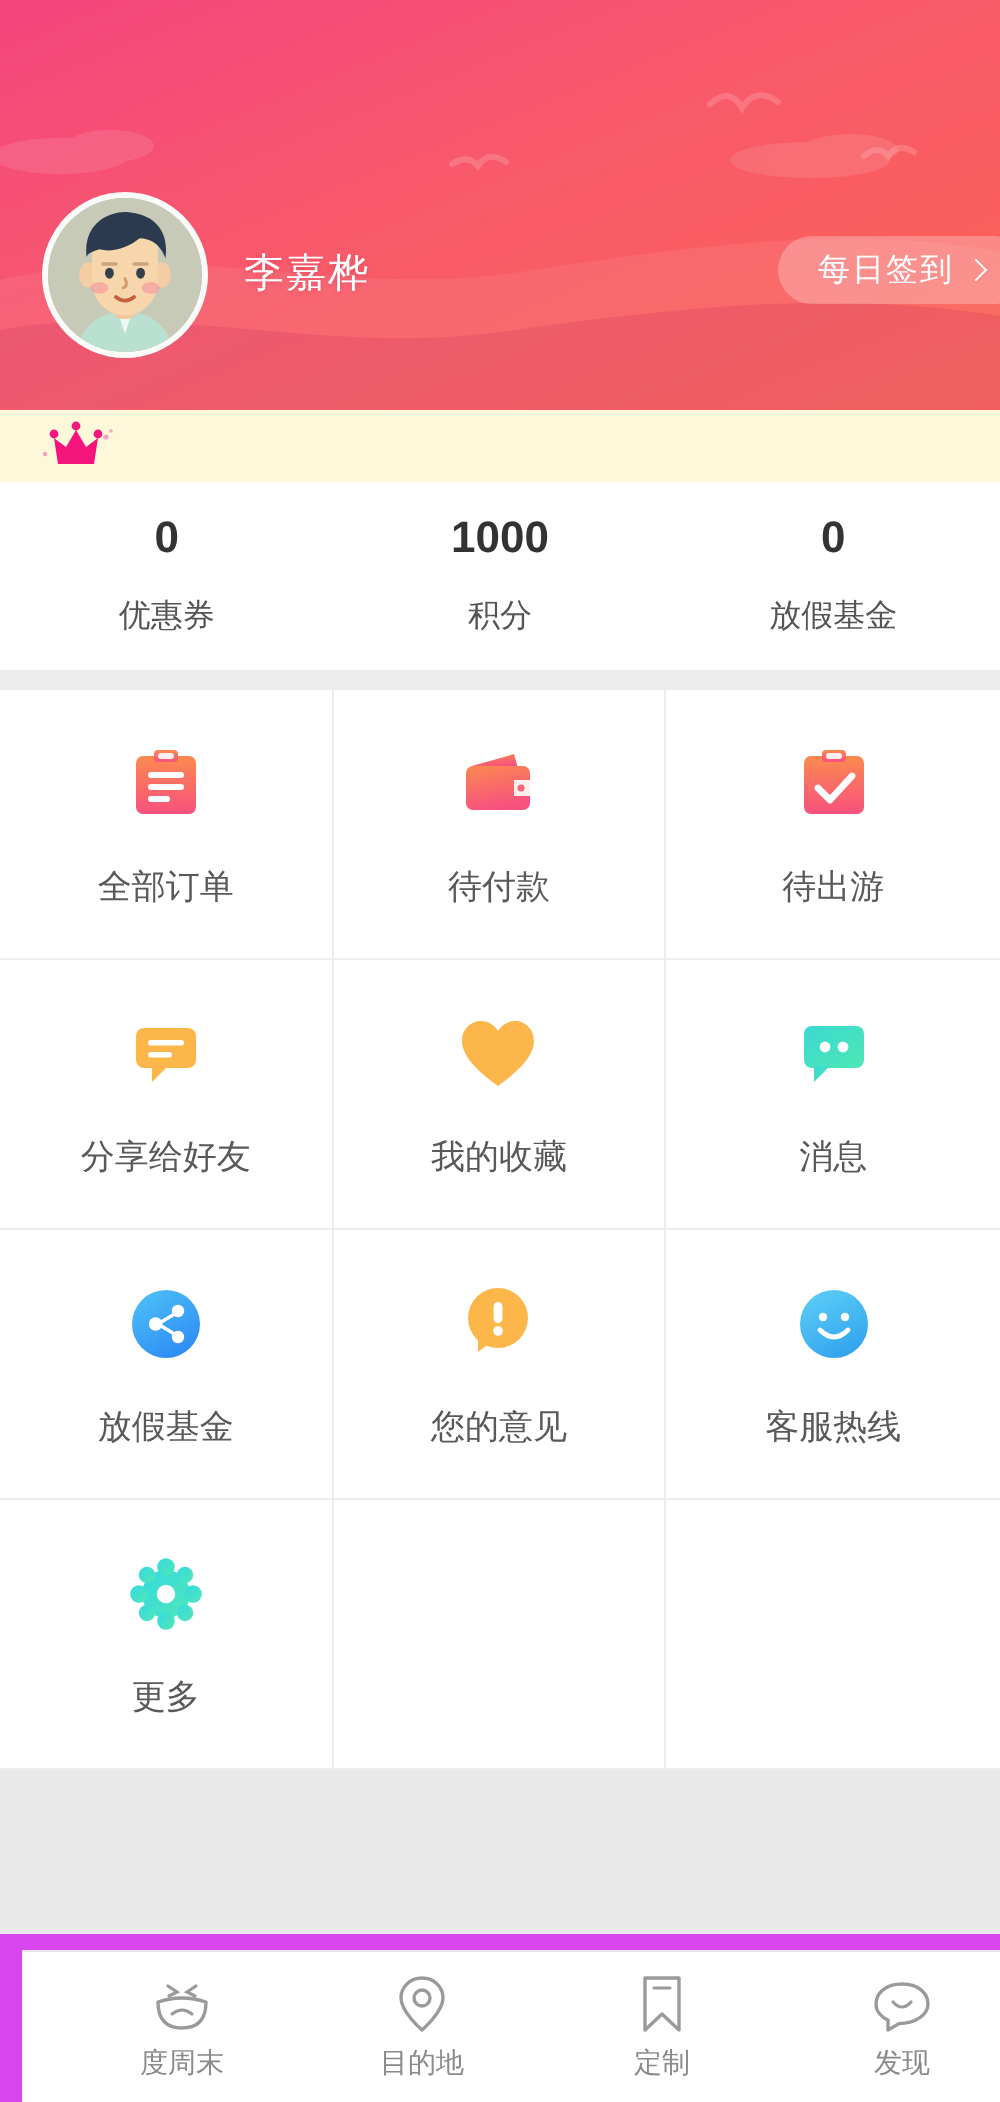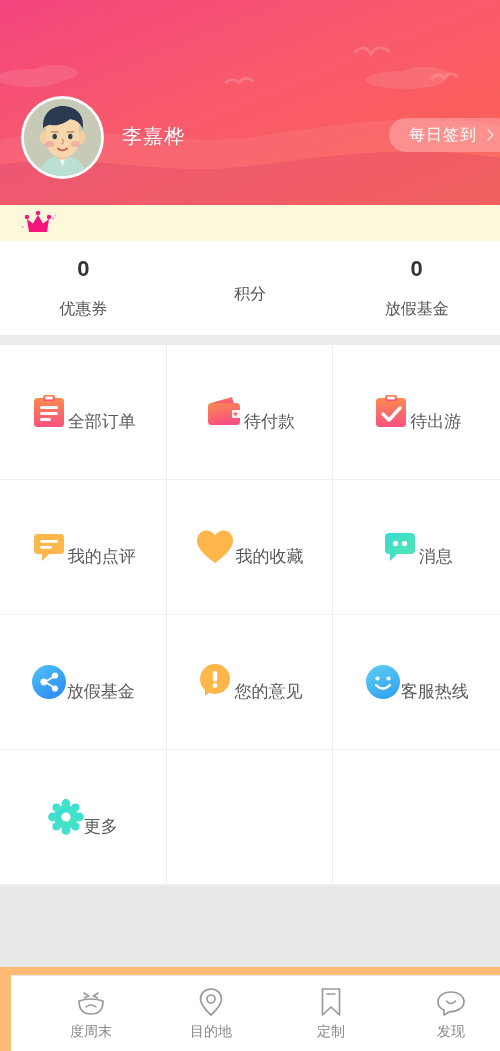--- a/index.html
+++ b/index.html
@@ -2,21 +2,21 @@
 <html><head>
 <meta charset="utf-8">
 <style>
   * { box-sizing: border-box; margin: 0; padding: 0; }
   html, body {
     width: 500px; height: 1051px;
     font-family: "Liberation Sans", "DejaVu Sans", sans-serif;
     background: #ffffff;
     overflow: hidden;
   }
-  #app { position: relative; width: 500px; height: 1051px; background: #fdba74; }
+  #app { position: relative; width: 500px; height: 1051px; background: #d946ef; }
 
   
   .header {
     position: relative; width: 500px; height: 205px; overflow: hidden;
     background: linear-gradient(118deg, #f3457e 0%, #f4507a 20%, #fa5a62 55%, #fb6352 78%, #f9604f 100%);
   }
   .header-svg { position: absolute; inset: 0; width: 500px; height: 205px; }
   .avatar {
     position: absolute; left: 21px; top: 96px;
     width: 83px; height: 83px; border-radius: 50%;
@@ -58,21 +58,21 @@
   .stat { flex: 1; text-align: center; cursor: pointer; }
   .stat-value { font-size: 22px; font-weight: bold; color: #333333; line-height: 30px; }
   .stat-label { font-size: 16px; color: #555555; line-height: 26px; margin-top: 12px; }
 
   .gap { width: 500px; height: 10px; background: #ececec; }
 
   
   .grid { width: 500px; background: #fff;
     display: grid; grid-template-columns: repeat(3, 1fr); }
   .cell {
-    height: 135px; display: flex; 
+    height: 135px; display: flex; flex-direction: column;
     align-items: center; justify-content: center;
     border-right: 1px solid #eeeeee; border-bottom: 1px solid #eeeeee;
     cursor: pointer; background: #fff;
   }
   .cell:nth-child(3n) { border-right: none; }
   .cell.empty { cursor: default; }
   .cell-icon { height: 44px; display: flex; align-items: center; justify-content: center; }
   .cell-label { margin-top: 18px; font-size: 17px; color: #595959; }
 
   .spacer { width: 500px; height: 82px; background: #e9e9e9; }
@@ -173,20 +173,21 @@
       <circle cx="38.5" cy="5.5" r="0.9" fill="#f7a0c4"></circle>
     </svg>
   </div>
 
   <div class="stats">
     <div class="stat">
       <div class="stat-value">0</div>
       <div class="stat-label">优惠券</div>
     </div>
     <div class="stat">
+      <div class="stat-value">1000</div>
       <div class="stat-label">积分</div>
     </div>
     <div class="stat">
       <div class="stat-value">0</div>
       <div class="stat-label">放假基金</div>
     </div>
   </div>
 
   <div class="gap"></div>
 
@@ -250,21 +251,21 @@
 
     <div class="cell">
       <div class="cell-icon">
         <svg width="38" height="34" viewBox="0 0 38 34">
           <rect x="4" y="4" width="30" height="20" rx="4" fill="#fcb649"></rect>
           <path d="M12 23 L12 31 L20 23 Z" fill="#fcb649"></path>
           <rect x="10" y="10" width="18" height="2.8" rx="1.4" fill="#fff"></rect>
           <rect x="10" y="16" width="12" height="2.8" rx="1.4" fill="#fff"></rect>
         </svg>
       </div>
-      <div class="cell-label">我的点评</div>
+      <div class="cell-label">分享给好友</div>
     </div>
 
     <div class="cell">
       <div class="cell-icon">
         <svg width="40" height="36" viewBox="0 0 40 36">
           <path d="M20 34 C6 24, 2 17, 2 11.5 C2 5.5, 6.5 1.5, 11.5 1.5
                    C15 1.5, 18.3 3.5, 20 6.5 C21.7 3.5, 25 1.5, 28.5 1.5
                    C33.5 1.5, 38 5.5, 38 11.5 C38 17, 34 24, 20 34 Z" fill="#fcb649"></path>
         </svg>
       </div>

